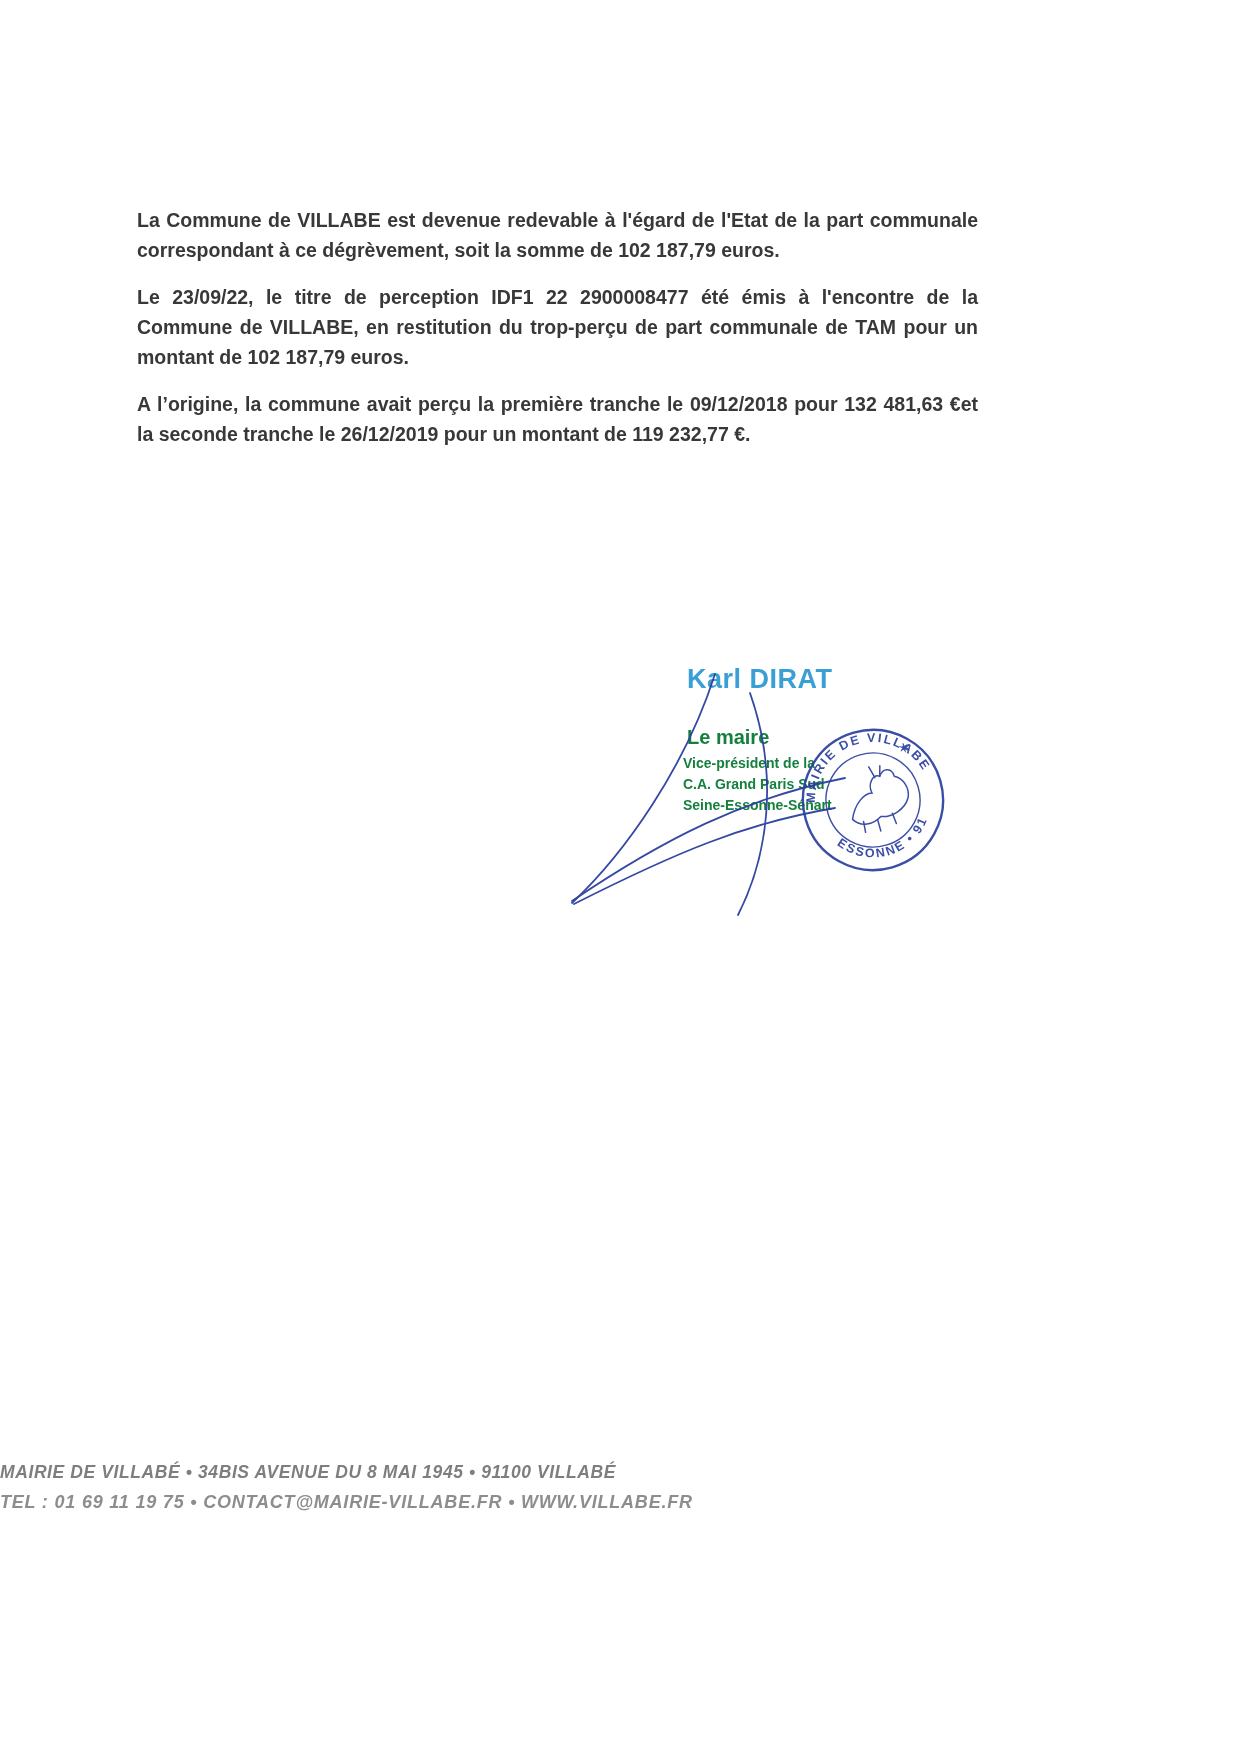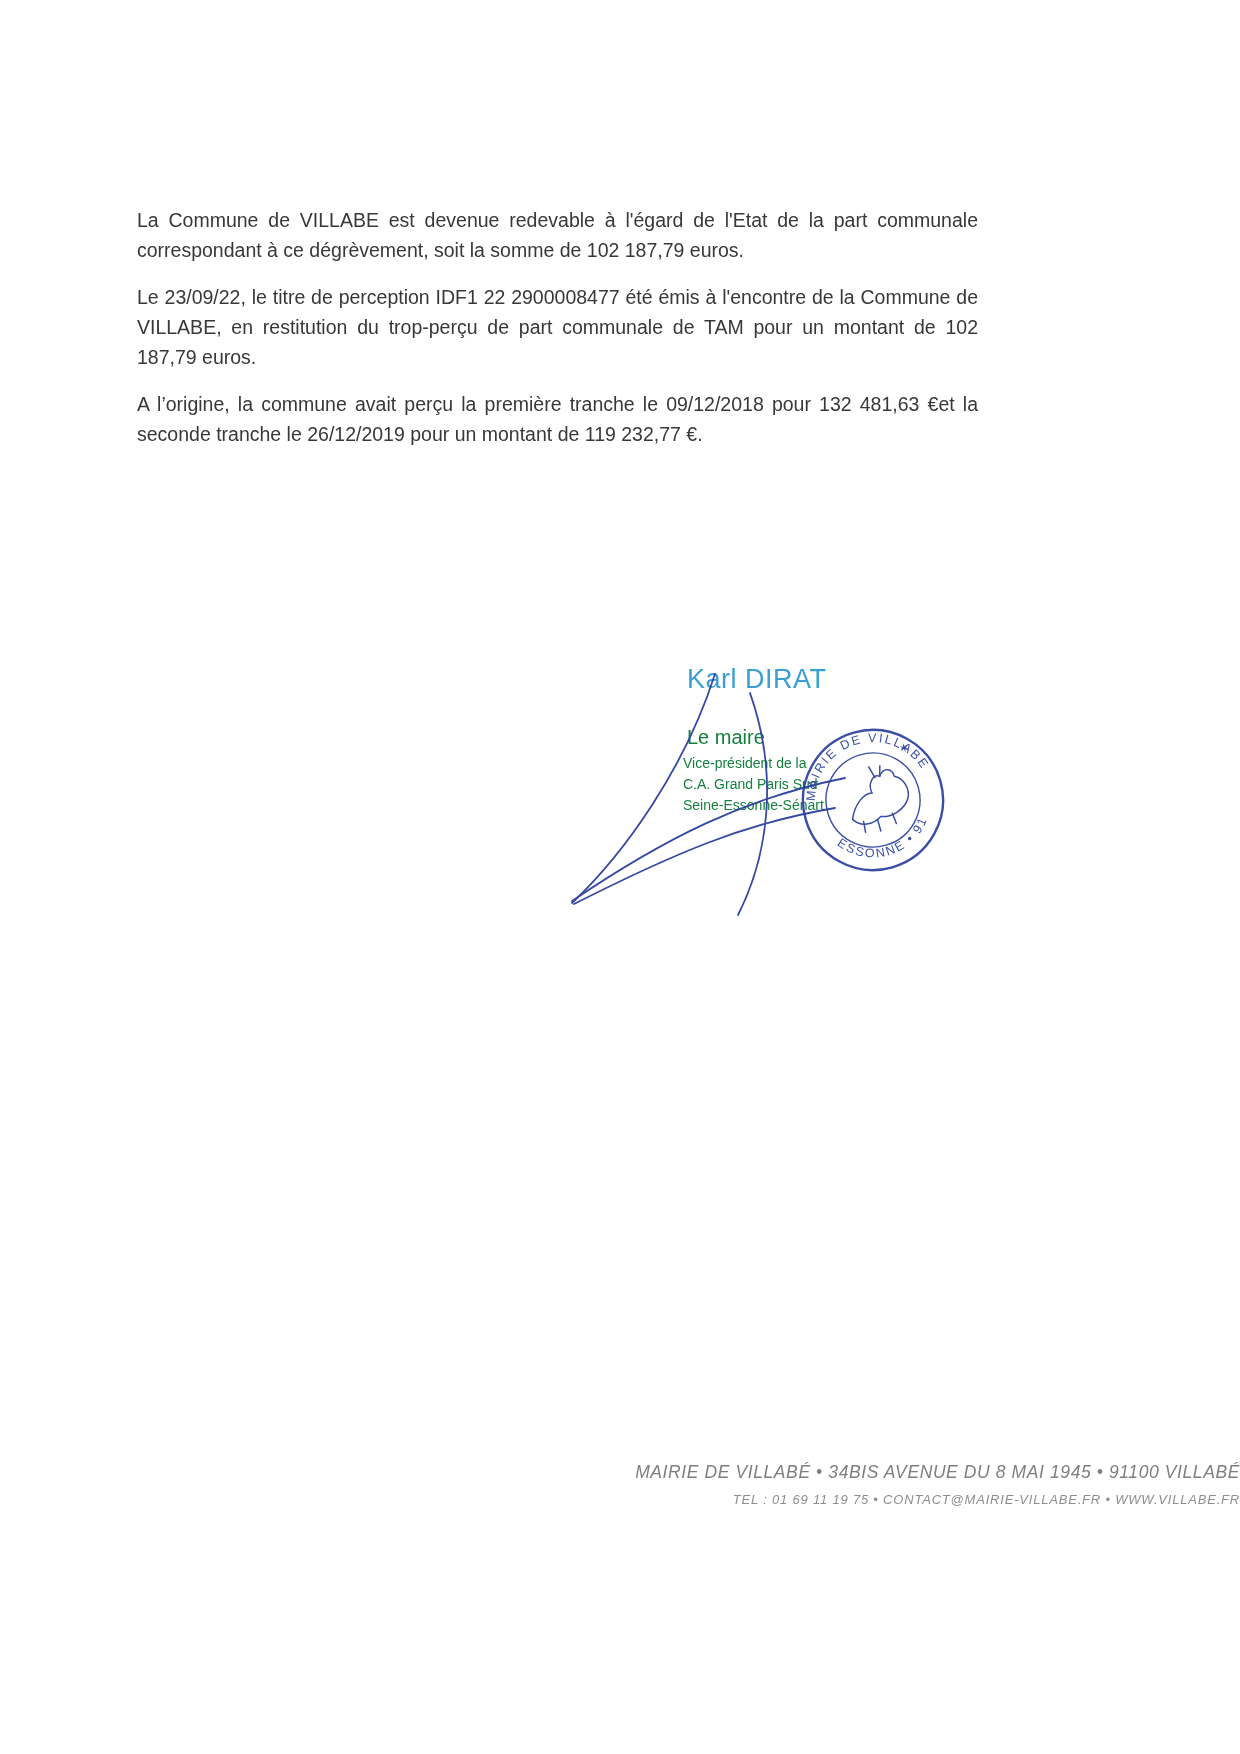--- a/index.html
+++ b/index.html
@@ -5,20 +5,21 @@
   * { margin:0; padding:0; box-sizing:border-box; }
   html, body { background:#ffffff; }
   .page {
     position:relative;
     width:1240px;
     height:1754px;
     background:#ffffff;
     font-family:"Liberation Sans", sans-serif;
     color:#3a3a3a;
     overflow:hidden;
+    font-weight:bold;
   }
   .body-text {
     position:absolute;
     left:137px;
     top:205px;
     width:841px;
     font-size:19.5px;
     line-height:30px;
   }
   .para {
@@ -59,33 +60,32 @@
   .ink {
     position:absolute;
     left:545px;
     top:648px;
     pointer-events:none;
   }
   .footer {
     position:absolute;
     left:0;
     width:100%;
-    text-align:right;
+    text-align:left;
     font-style:italic;
     color:#8a8a8a;
-    padding-left:46px;
   }
   .footer .f1 {
     font-size:17.5px;
     letter-spacing:0.6px;
     color:#7e7e7e;
   }
   .footer .f2 {
     margin-top:9px;
-    font-size:13px;
+    font-size:18px;
     letter-spacing:0.8px;
     color:#8d8d8d;
   }
 </style>
 </head>
 <body>
 
 <div class="page">
 
   <div class="body-text">

